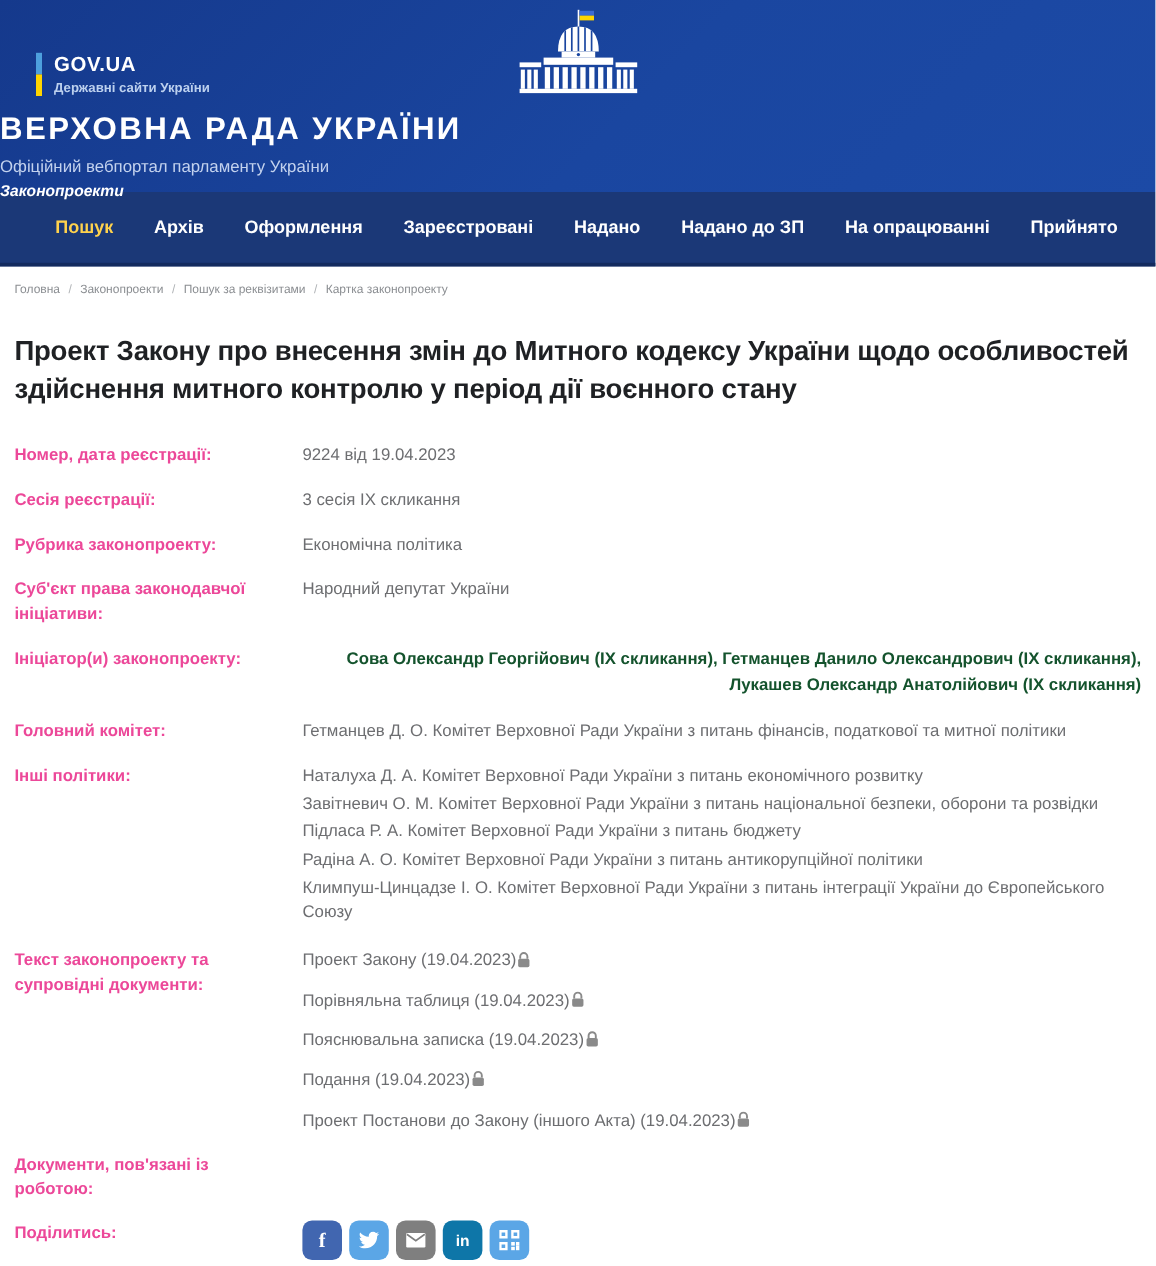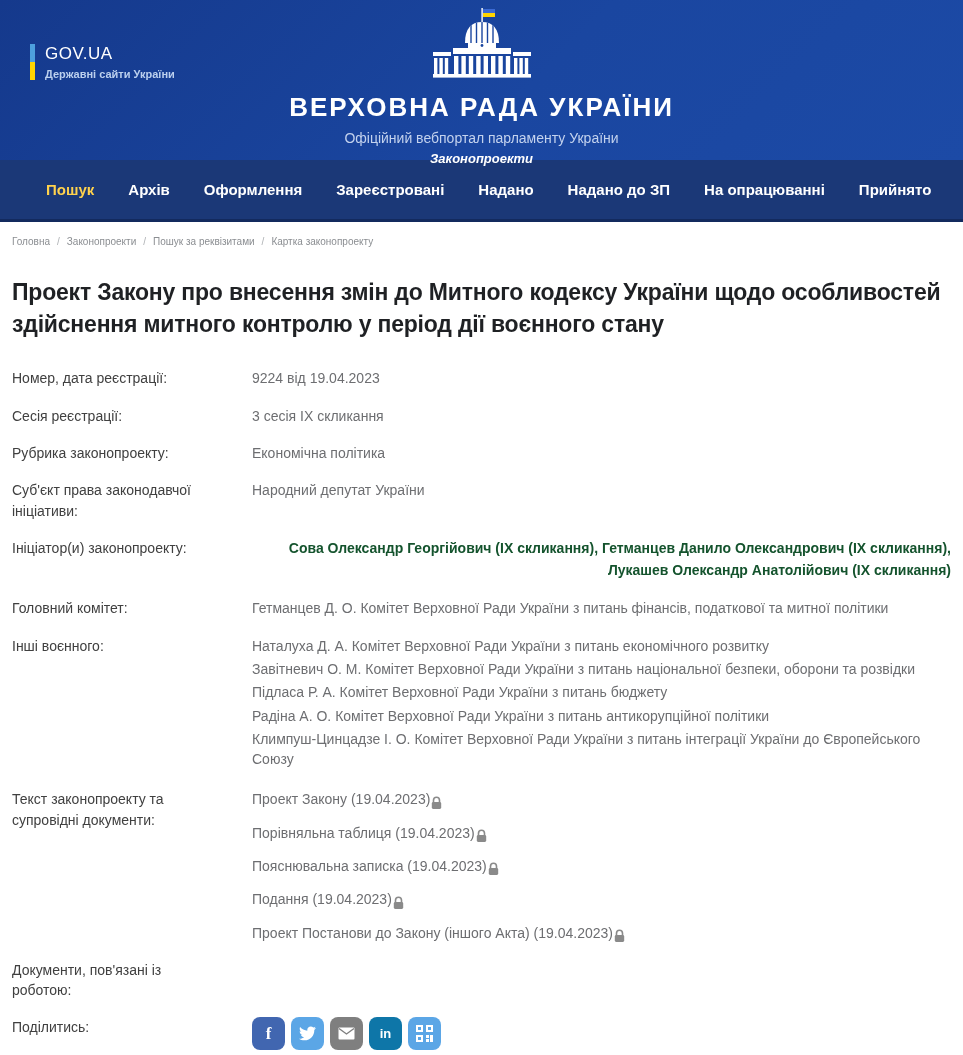--- a/index.html
+++ b/index.html
@@ -11,24 +11,24 @@
 
   
   .header {
     height:160px; position:relative;
     background:linear-gradient(135deg,#15398c 0%,#1a46a0 55%,#1c4aa6 100%);
   }
   .govua { position:absolute; left:30px; top:44px; display:flex; align-items:stretch; }
   .govua-stripe { width:5px; margin-right:10px; display:flex; flex-direction:column; }
   .govua-stripe .b { flex:1; background:#4da0de; }
   .govua-stripe .y { flex:1; background:#ffd500; }
-  .govua-title { color:#fff; font-size:17px; font-weight:normal; letter-spacing:.5px; }
+  .govua-title { color:#fff; font-size:17px; font-weight:bold; letter-spacing:.5px; }
   .govua-sub { color:#bcd0ee; font-size:11px; margin-top:4px;font-weight:bold; }
 
-  .header-center { position:absolute; left:0; right:0; top:8px; text-align:center; }
+  .header-center { position:absolute; left:0; right:0; top:8px; }
   .emblem { display:block; margin:0 auto; }
   .site-title {
     color:#fff; font-size:26px; font-weight:bold; letter-spacing:2px;
     text-transform:uppercase; margin-top:4px;
   }
   .site-sub { color:#c3d2ee; font-size:14px; margin-top:7px; }
   .section-label { color:#ffffff; font-size:13px; font-weight:bold; font-style:italic; margin-top:5px; }
 
   
   .nav {
@@ -44,25 +44,25 @@
   .crumb-sep { color:#b0b3b6; }
 
   
   .bill-title {
     margin:30px 12px 0 12px; font-size:23px; font-weight:bold; color:#1f2124;
     line-height:1.38; letter-spacing:-0.2px; max-width:930px;
   }
 
   
   .details { margin:28px 12px 0 12px; display:grid; grid-template-columns:240px 1fr; row-gap:17px; column-gap:0; }
-  .d-label { font-size:14px; font-weight:normal; color:#404040; line-height:1.45; padding-right:37px; }
+  .d-label { font-size:14px; font-weight:bold; color:#ec4899; line-height:1.45; padding-right:37px; }
   .d-value { font-size:14px; color:#6d6e71; line-height:1.45; }
   .d-value.strong { color:#14532d; font-weight:bold; line-height:1.55;text-align:right; }
   .d-lines > div { margin-bottom:3px; }
-  .doc-link { display:flex; align-items:flex-end; gap:0; margin-bottom:13px; color:#6d6e71; cursor:pointer; }
+  .doc-link { display:flex; align-items:center; gap:0; margin-bottom:13px; color:#6d6e71; cursor:pointer; }
   .doc-link:last-child { margin-bottom:0; }
   .lock-icon { flex:0 0 auto; }
 
   
   .share-row { display:flex; gap:6px; }
   .share-btn {
     width:33px; height:33px; border-radius:8px; display:flex; align-items:center; justify-content:center;
     color:#fff; cursor:pointer;
   }
   .share-btn.facebook { background:#4166b0; font-weight:bold; font-size:17px; font-family:"Liberation Serif",serif; }
@@ -180,21 +180,21 @@
 
   <div class="d-label">Суб'єкт права законодавчої ініціативи:</div>
   <div class="d-value">Народний депутат України</div>
 
   <div class="d-label">Ініціатор(и) законопроекту:</div>
   <div class="d-value strong">Сова Олександр Георгійович (IX скликання), Гетманцев Данило Олександрович (IX скликання), Лукашев Олександр Анатолійович (IX скликання)</div>
 
   <div class="d-label">Головний комітет:</div>
   <div class="d-value">Гетманцев Д. О. Комітет Верховної Ради України з питань фінансів, податкової та митної політики</div>
 
-  <div class="d-label">Інші воєнного:</div>
+  <div class="d-label">Інші політики:</div>
   <div class="d-value d-lines">
     <div>Наталуха Д. А. Комітет Верховної Ради України з питань економічного розвитку</div>
     <div>Завітневич О. М. Комітет Верховної Ради України з питань національної безпеки, оборони та розвідки</div>
     <div>Підласа Р. А. Комітет Верховної Ради України з питань бюджету</div>
     <div>Радіна А. О. Комітет Верховної Ради України з питань антикорупційної політики</div>
     <div>Климпуш-Цинцадзе І. О. Комітет Верховної Ради України з питань інтеграції України до Європейського Союзу</div>
   </div>
 
   <div class="d-label">Текст законопроекту та супровідні документи:</div>
   <div class="d-value">

